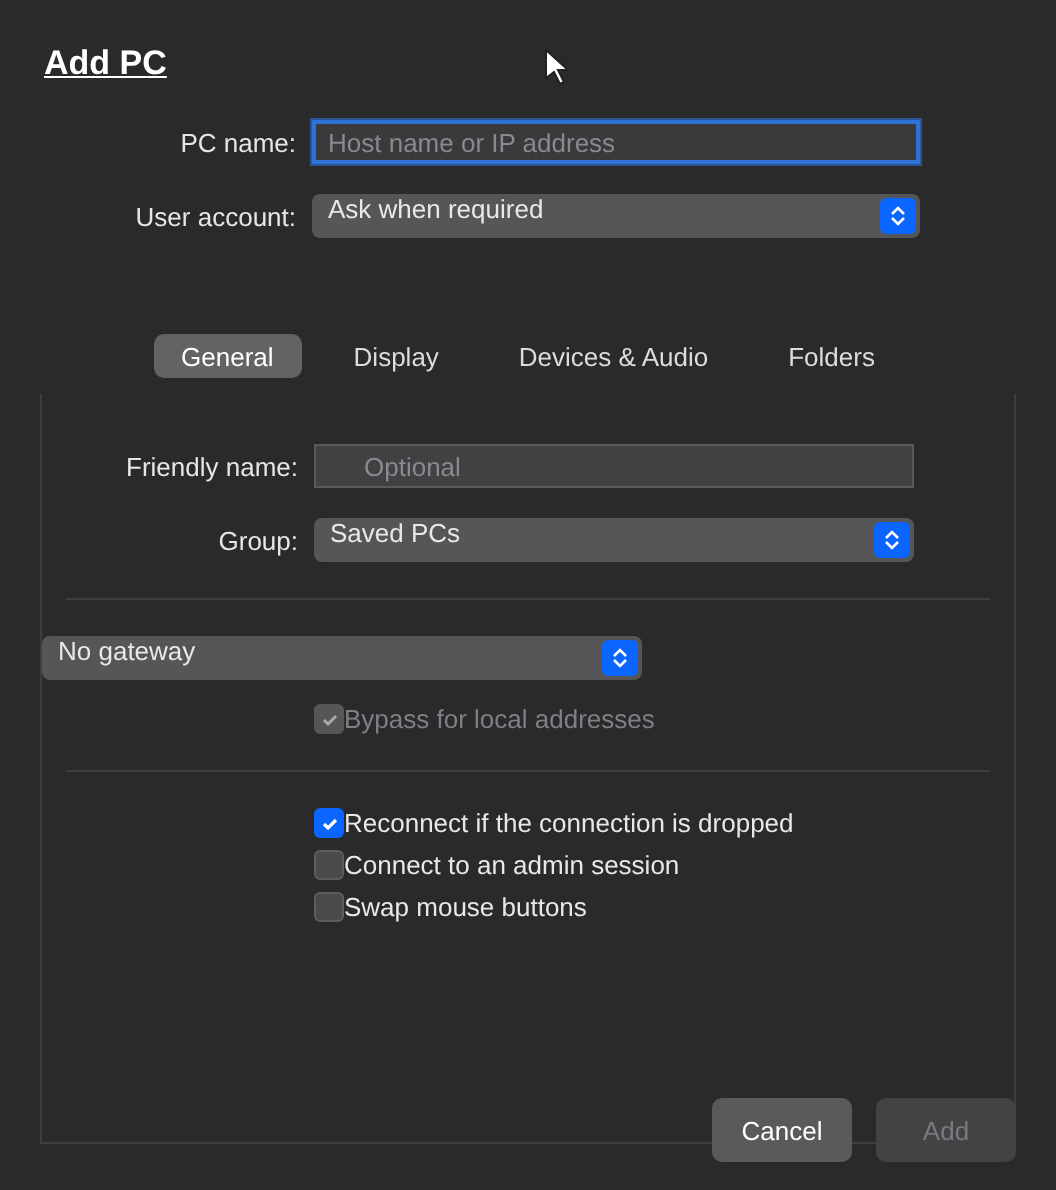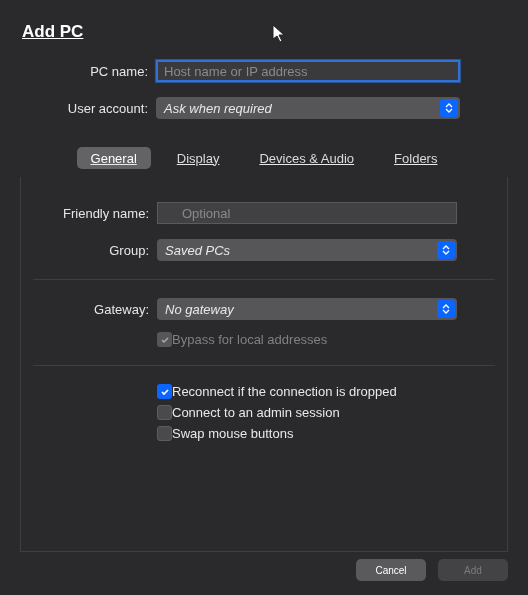--- a/index.html
+++ b/index.html
@@ -60,26 +60,25 @@
     .text-input::placeholder {
       color: #8a8a8e;
     }
     .select {
       position: relative;
       width: 304px;
       height: 22px;
       background: #565658;
       border-radius: 4px;
       display: flex;
-      align-items: center;
+      align-items: flex-start;
       padding: 0 8px;
       font-size: 13px;
       color: #e8e8e8;
       cursor: pointer;
-      font-style: italic;
     }
     .select-arrows {
       position: absolute;
       right: 2px;
       top: 2px;
       width: 18px;
       height: 18px;
       background: #0a66ff;
       border-radius: 3px;
       display: flex;
@@ -89,25 +88,24 @@
     }
     .select-arrows svg {
       display: block;
     }
     .row-gap-top {
       margin-top: 15px;
     }
     .tabs {
       display: flex;
       justify-content: center;
-      margin-top: 28px;
+      margin-top: 48px;
       gap: 0;
       height: 22px;
       align-items: flex-start;
-      text-decoration: underline;
     }
     .tab {
       height: 22px;
       display: flex;
       align-items: center;
       padding: 0 14px;
       font-size: 13px;
       color: #dcdcde;
       cursor: pointer;
       border-radius: 5px;
@@ -171,26 +169,26 @@
       border: 1px solid #5d5d5f;
     }
     .footer {
       position: absolute;
       bottom: 14px;
       right: 20px;
       display: flex;
       gap: 12px;
     }
     .btn {
-      height: 22px;
+      height: 32px;
       min-width: 70px;
       padding: 0 14px;
       border-radius: 5px;
       border: none;
-      font-size: 10px;
+      font-size: 13px;
       display: flex;
       align-items: center;
       justify-content: center;
       cursor: pointer;
     }
     .btn.cancel {
       background: #5a5a5c;
       color: #fff;
     }
     .btn.add {
@@ -270,21 +268,20 @@
               <path d="M1 1 L4 4 L7 1" stroke="#fff" stroke-width="1.3" fill="none"></path>
             </svg>
         </span>
       </div>
     </div>
   </div>
 
   <hr class="divider">
 
   <div class="row">
-    <div class="label-col">Gateway:</div>
     <div class="control-col">
       <div class="select">
         <span>No gateway</span>
         <span class="select-arrows">
           <svg width="8" height="5" viewBox="0 0 8 5">
               <path d="M1 4 L4 1 L7 4" stroke="#fff" stroke-width="1.3" fill="none"></path>
             </svg>
           <svg width="8" height="5" viewBox="0 0 8 5">
               <path d="M1 1 L4 4 L7 1" stroke="#fff" stroke-width="1.3" fill="none"></path>
             </svg>

